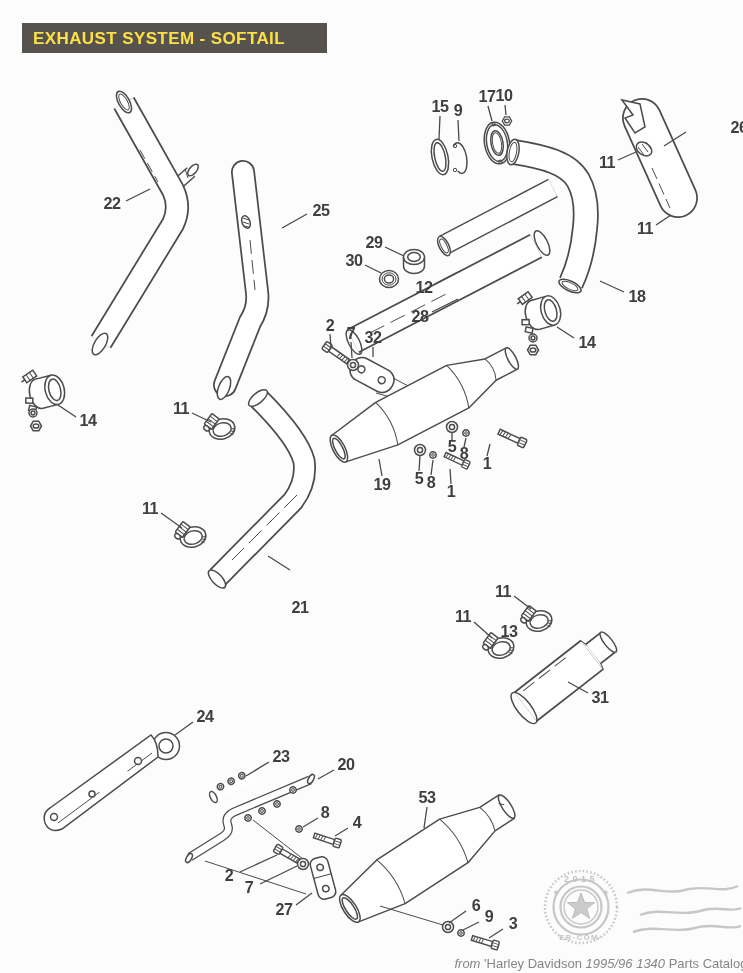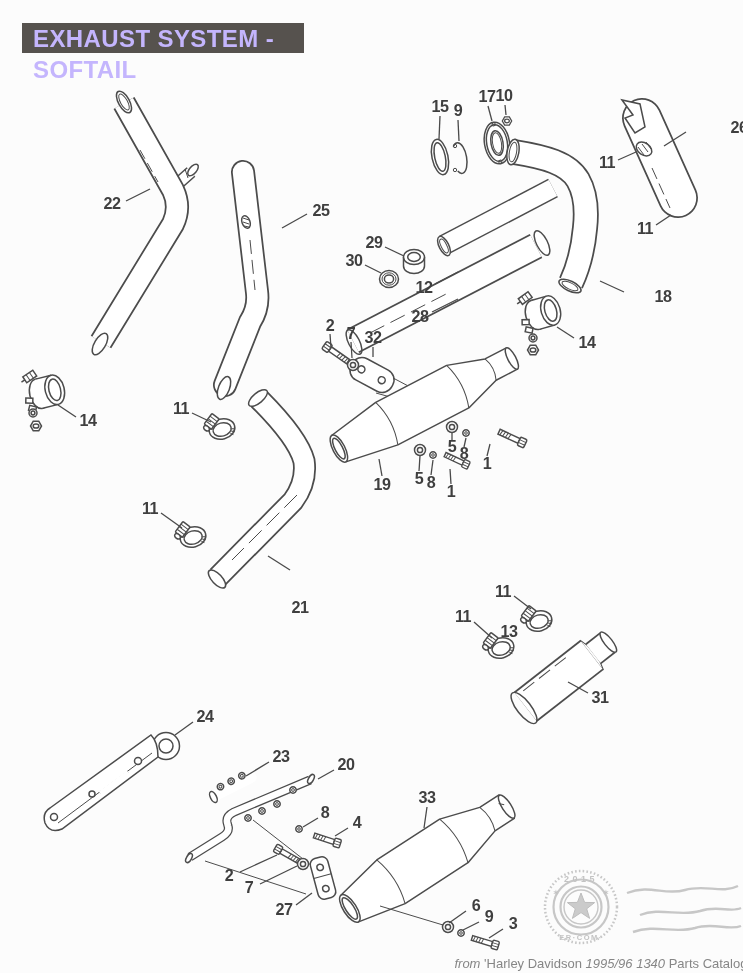--- a/index.html
+++ b/index.html
@@ -1,19 +1,19 @@
 <!DOCTYPE html>
 <html><head>
 <meta charset="utf-8">
 <style>
   html,body{margin:0;padding:0;background:#e9e9e9;}
   #page{position:relative;width:743px;height:973px;background:#fcfcfc;overflow:hidden;
         font-family:"Liberation Sans",sans-serif;}
-  #titlebar{position:absolute;left:22px;top:23px;width:282px;height:30px;background:#56524e;
-            color:#c4b5fd;font-weight:bold;font-size:24px;line-height:31px;padding-left:11px;
+  #titlebar{position:absolute;left:22px;top:23px;width:305px;height:30px;background:#56524e;
+            color:#fde047;font-weight:bold;font-size:17px;line-height:31px;padding-left:11px;
             letter-spacing:.4px;box-sizing:border-box;}
   #diagram{position:absolute;left:0;top:0;}
   
   .s{stroke:#4c4c4c;fill:none;stroke-width:1.5;}
   .sf{stroke:#4c4c4c;fill:#ffffff;stroke-width:1.5;}
   .thin{stroke:#4c4c4c;fill:none;stroke-width:1;}
   .to{stroke:#4c4c4c;fill:none;}   
   .ti{stroke:#ffffff;fill:none;}   
   .stamp{stroke:#c7c7c7;fill:none;}
   .stamptx{fill:#c3c3c3;font-weight:bold;}
@@ -404,21 +404,21 @@
   <div id="labels">
       <div class="callout" style="left: 112px; top: 204px;">22</div>
       <div class="callout" style="left: 321px; top: 211px;">25</div>
       <div class="callout" style="left: 440px; top: 107px;">15</div>
       <div class="callout" style="left: 458px; top: 111px;">9</div>
       <div class="callout" style="left: 487px; top: 97px;">17</div>
       <div class="callout" style="left: 504px; top: 96px;">10</div>
       <div class="callout" style="left: 739px; top: 128px;">26</div>
       <div class="callout" style="left: 607px; top: 163px;">11</div>
       <div class="callout" style="left: 645px; top: 229px;">11</div>
-      <div class="callout" style="left: 637px; top: 297px; margin-left: 26px;">18</div>
+      <div class="callout" style="left: 637px; top: 297px;">18</div>
       <div class="callout" style="left: 374px; top: 243px;">29</div>
       <div class="callout" style="left: 354px; top: 261px;">30</div>
       <div class="callout" style="left: 424px; top: 288px;">12</div>
       <div class="callout" style="left: 420px; top: 317px;">28</div>
       <div class="callout" style="left: 330px; top: 326px;">2</div>
       <div class="callout" style="left: 351px; top: 334px;">7</div>
       <div class="callout" style="left: 373px; top: 338px;">32</div>
       <div class="callout" style="left: 587px; top: 343px;">14</div>
       <div class="callout" style="left: 88px; top: 421px;">14</div>
       <div class="callout" style="left: 181px; top: 409px;">11</div>
@@ -433,21 +433,21 @@
       <div class="callout" style="left: 300px; top: 608px;">21</div>
       <div class="callout" style="left: 503px; top: 592px;">11</div>
       <div class="callout" style="left: 463px; top: 617px;">11</div>
       <div class="callout" style="left: 465px; top: 632px; margin-left: 44px;">13</div>
       <div class="callout" style="left: 600px; top: 698px;">31</div>
       <div class="callout" style="left: 205px; top: 717px;">24</div>
       <div class="callout" style="left: 281px; top: 757px; text-align: center;">23</div>
       <div class="callout" style="left: 346px; top: 765px; text-align: center;">20</div>
       <div class="callout" style="left: 325px; top: 813px;">8</div>
       <div class="callout" style="left: 357px; top: 823px;">4</div>
-      <div class="callout" style="left: 427px; top: 798px;">33</div>
+      <div class="callout" style="left: 427px; top: 798px;">53</div>
       <div class="callout" style="left: 229px; top: 876px;">2</div>
       <div class="callout" style="left: 249px; top: 888px;">7</div>
       <div class="callout" style="left: 284px; top: 910px;">27</div>
       <div class="callout" style="left: 476px; top: 906px;">6</div>
       <div class="callout" style="left: 489px; top: 917px;">9</div>
       <div class="callout" style="left: 513px; top: 924px;">3</div>
     </div>
 
   <div id="titlebar">
     <span>EXHAUST SYSTEM - SOFTAIL</span>

